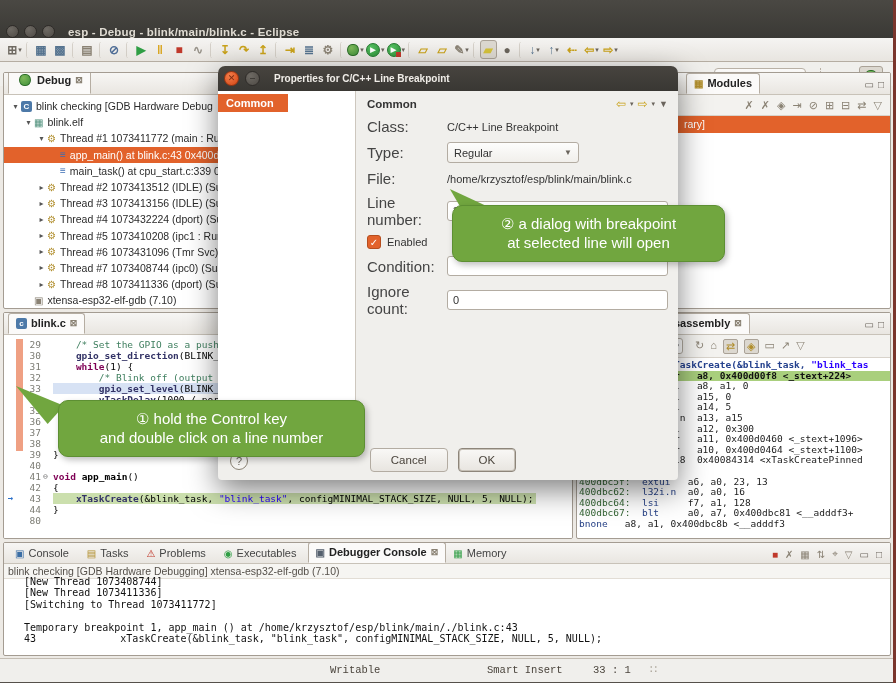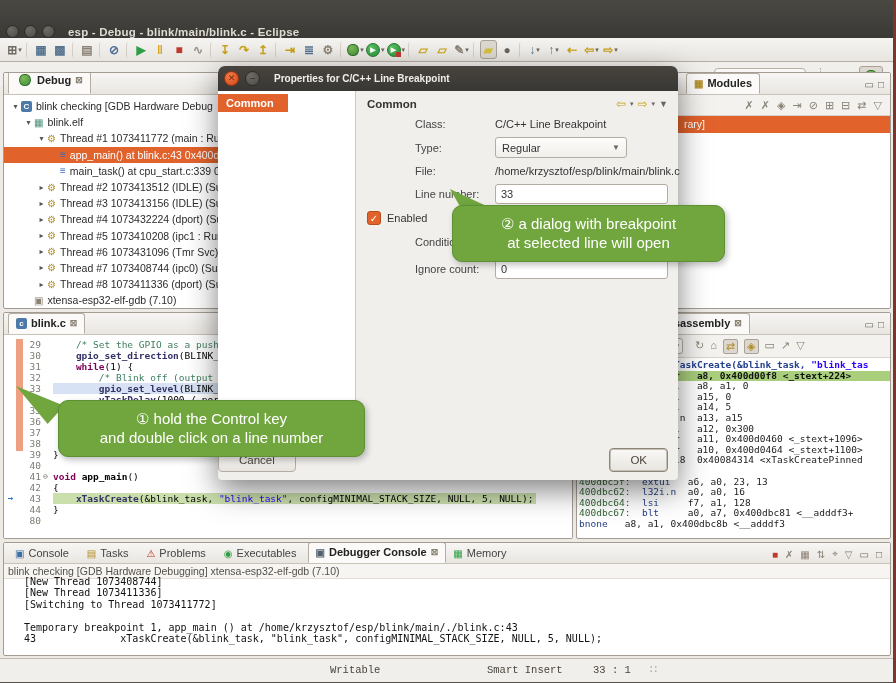--- a/index.html
+++ b/index.html
@@ -117,27 +117,27 @@
   .d-titletext { color:#f0ede8; font-size:10px; font-weight:bold; margin-left:14px; }
   .d-body { position:relative; height:389px; }
   .d-side { position:absolute; left:0; top:0; bottom:40px; width:138px; background:#fff; border-right:1px solid #cdc7be; }
   .d-side-item { display:inline-block; margin-top:3px; background:#e2622b; color:#fff; font-size:11px; font-weight:bold; padding:3px 14px 3px 8px; }
   .d-form { position:absolute; left:139px; right:0; top:0; bottom:40px; padding:6px 10px; }
   .d-head { display:flex; align-items:center; }
   .d-headtext { font-size:11.5px; font-weight:bold; color:#333; }
   .d-nav { margin-left:auto; display:flex; align-items:center; gap:4px; color:#c9a21b; font-size:12px; }
   .d-nav .dd { color:#6a645c; font-size:7px; }
   .frow { display:flex; align-items:center; margin-top:7px; }
-  .flabel { width:80px; font-size:11px; color:#444; flex:none;margin-left:48px; }
+  .flabel { width:80px; font-size:15px; color:#444; flex:none; }
   .fvalue { font-size:11px; color:#333; }
   .finput { width:228px; height:20px; border:1px solid #b3aca2; border-radius:3px; background:#fff; font-size:11px; color:#333; padding:0 5px; line-height:18px; }
   .fselect { width:132px; height:21px; border:1px solid #b3aca2; border-radius:3px; background:linear-gradient(#fdfdfc,#f1efeb); font-size:11px; color:#333; display:flex; align-items:center; justify-content:space-between; padding:0 6px; }
   .fselect .dd { font-size:8px; color:#6a645c; }
   .fcheck { width:14px; height:14px; border-radius:3px; background:#e2622b; border:1px solid #b54d1e; color:#fff; font-size:10px; text-align:center; line-height:13px; margin-right:6px; }
-  .d-buttons { position:absolute; left:0; right:0; bottom:0; height:40px; display:flex; align-items:center; justify-content:space-between; gap:10px; padding-right:10px; }
+  .d-buttons { position:absolute; left:0; right:0; bottom:0; height:40px; display:flex; align-items:center; justify-content:center; gap:10px; padding-right:10px; }
   .d-btn { height:24px; border:1px solid #b3aca2; border-radius:4px; background:linear-gradient(#f9f8f6,#e8e5e0); font-size:11.5px; color:#4a443c; padding:0 20px; line-height:22px; }
   .d-btn.default { border-color:#8d857a; box-shadow:0 0 0 1px #c6c0b6 inset; }
   .d-help { position:absolute; left:12px; bottom:10px; width:18px; height:18px; border-radius:50%; border:1px solid #8a8274; color:#6a645c; font-size:11px; text-align:center; line-height:16px; background:#f5f4f1; }
 
   
   .callout { position:absolute; z-index:60; background:#71a63f; border:1px solid #5d8f33; border-radius:10px; color:#fff; text-align:center; box-shadow:2px 3px 6px rgba(0,0,0,.25); }
   .callout .l { font-size:15px; line-height:19px; white-space:nowrap; }
   #callout-2 { left:452px; top:205px; width:273px; height:57px; padding-top:8px; }
   #callout-2-tail { position:absolute; left:448px; top:189px; width:46px; height:30px; background:#71a63f; clip-path:polygon(4% 0, 100% 68%, 42% 100%); z-index:59; }
   #callout-1 { left:58px; top:400px; width:307px; height:57px; padding-top:8px; }

